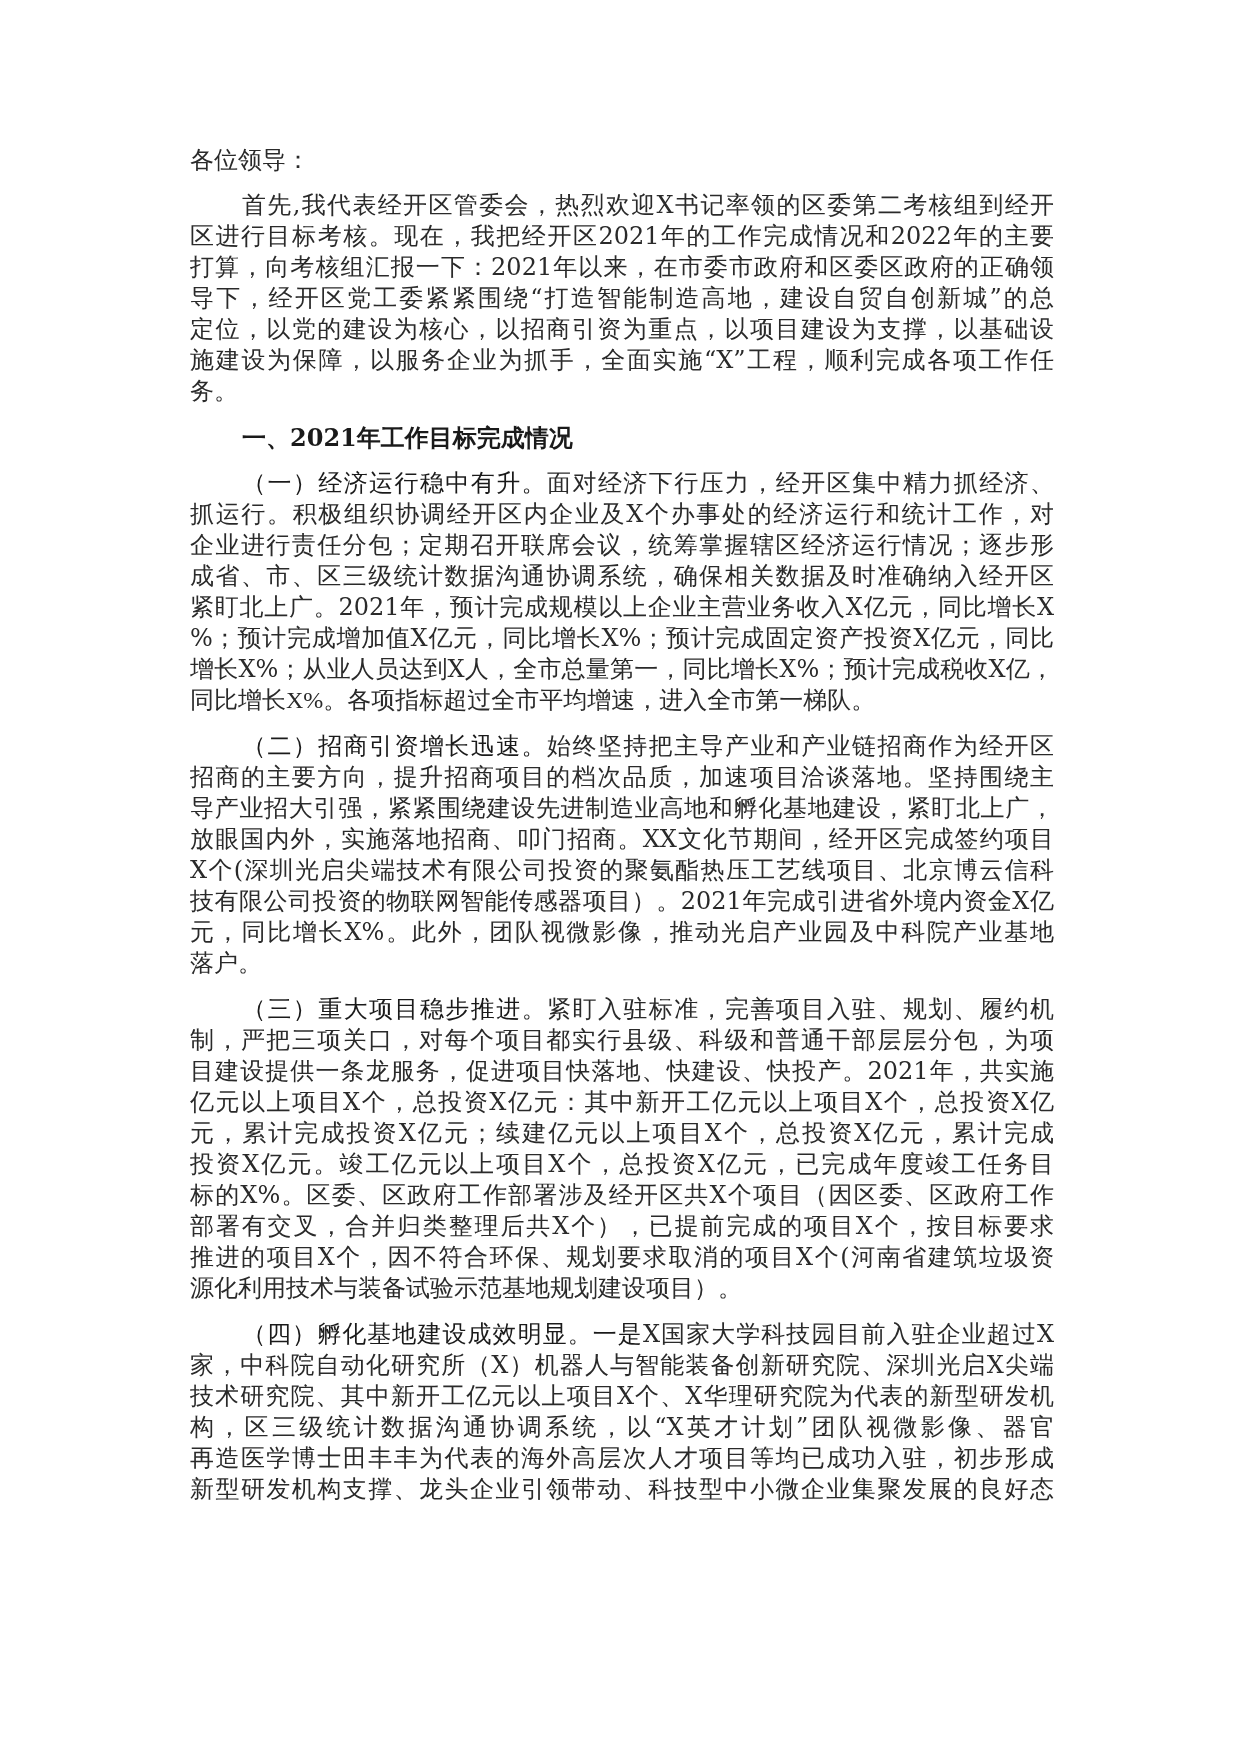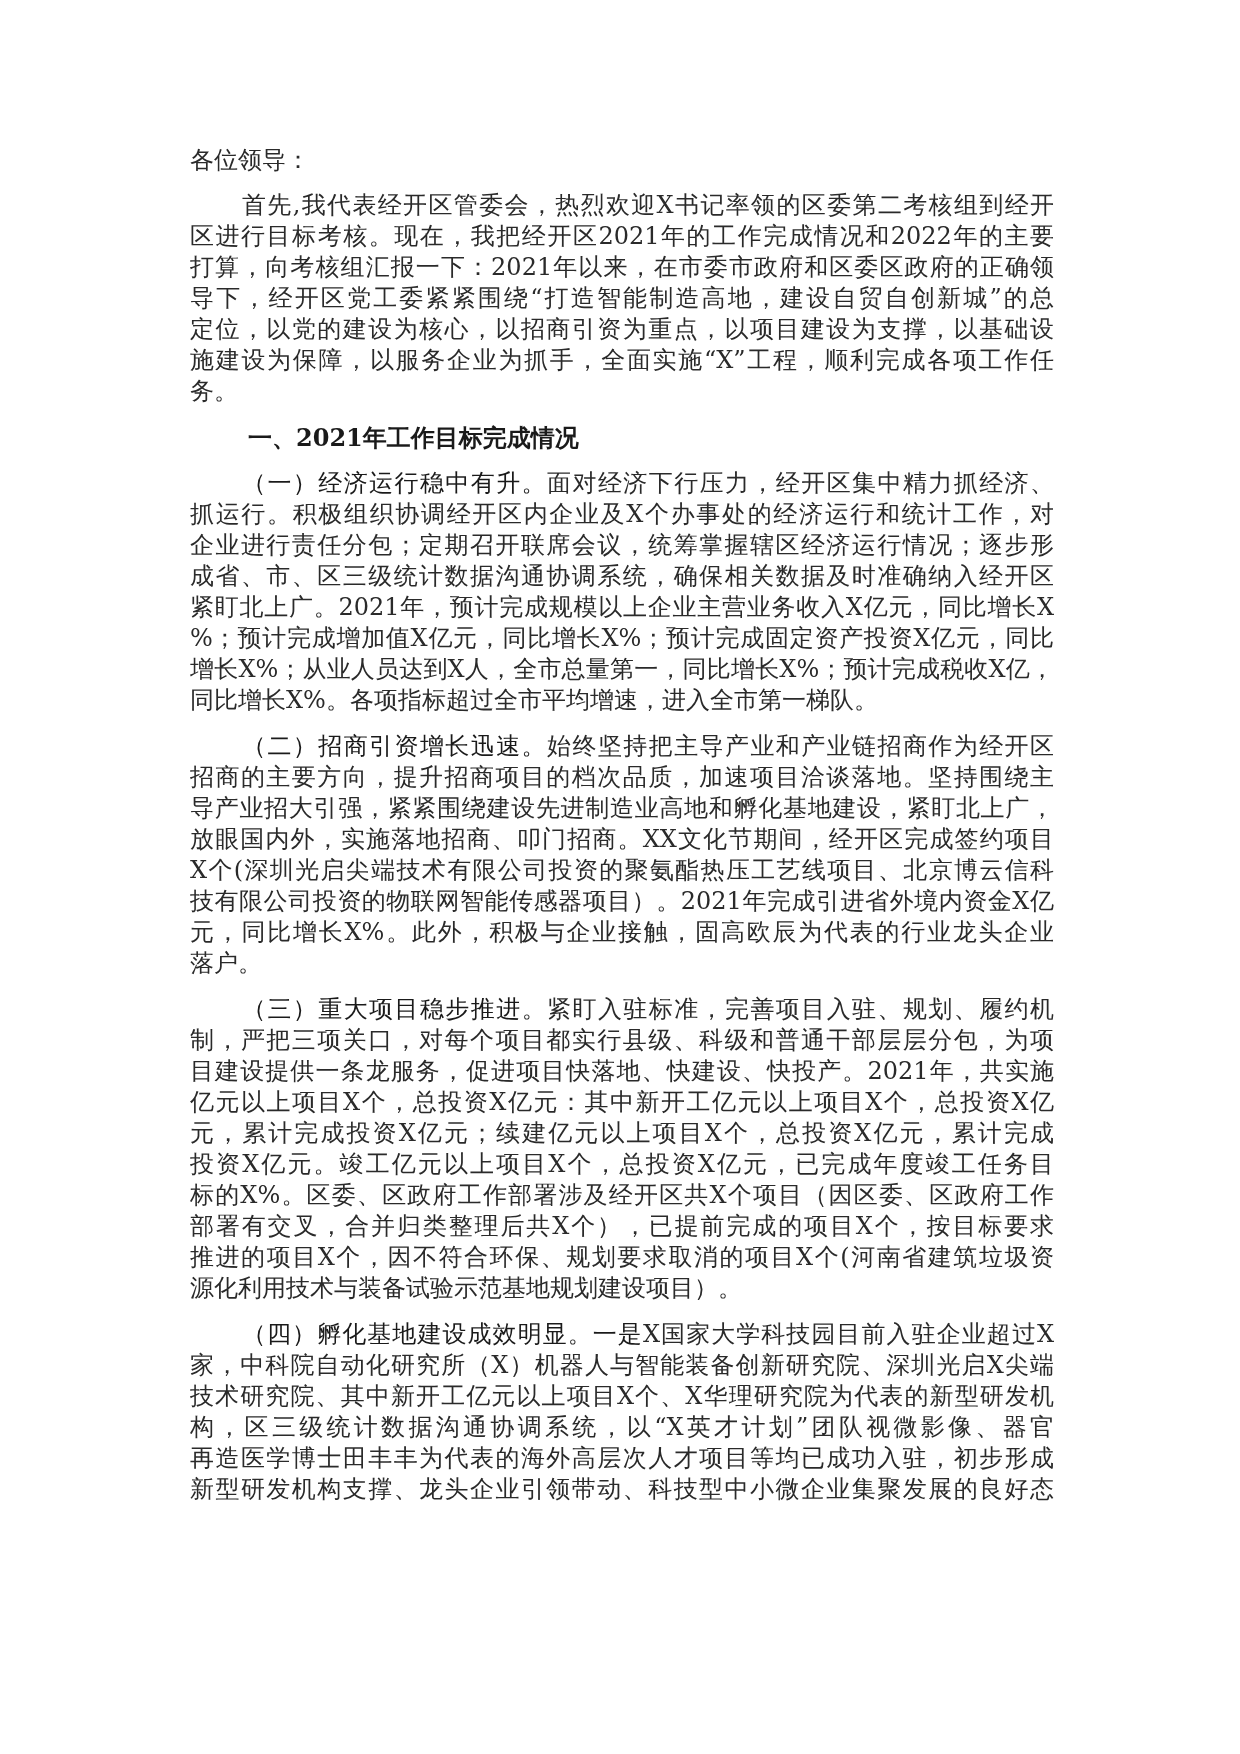--- a/index.html
+++ b/index.html
@@ -8,24 +8,24 @@
       font-family: "DejaVu Serif", "Liberation Serif", serif;
       color: #2a2a2a;
     }
     .page { position: absolute; left: 190px; top: 0; width: 864px; }
     .line {
       position: absolute; left: 0; width: 864px; height: 31px;
       font-size: 24px; line-height: 31px; white-space: nowrap;
       text-align: justify; text-align-last: justify;
       letter-spacing: 0px;
     }
-    .line.last { text-align-last: left; }
+    .line.last { text-align-last: left; font-family: Liberation Serif, serif; }
     .line.indent { left: 52px; width: 812px; }
     .bold { font-weight: normal; color: #1a1a1a; }
-    .heading { font-weight: bold; color: #1a1a1a; text-align-last: left; margin-left: 6px; }
+    .heading { font-weight: bold; color: #1a1a1a; text-align-last: left; }
   </style>
 </head>
 <body>
 
 <div class="page">
 
   <div class="line last" style="top:145px">各位领导：</div>
 
   <div class="line indent" style="top:190px">首先,我代表经开区管委会，热烈欢迎X书记率领的区委第二考核组到经开</div>
   <div class="line" style="top:221px">区进行目标考核。现在，我把经开区2021年的工作完成情况和2022年的主要</div>
@@ -45,21 +45,21 @@
   <div class="line" style="top:623px">%；预计完成增加值X亿元，同比增长X%；预计完成固定资产投资X亿元，同比</div>
   <div class="line" style="top:654px">增长X%；从业人员达到X人，全市总量第一，同比增长X%；预计完成税收X亿，</div>
   <div class="line last" style="top:685px">同比增长X%。各项指标超过全市平均增速，进入全市第一梯队。</div>
 
   <div class="line indent" style="top:731px"><span class="bold">（二）招商引资增长迅速。</span><span>始终坚持把主导产业和产业链招商作为经开区</span></div>
   <div class="line" style="top:762px">招商的主要方向，提升招商项目的档次品质，加速项目洽谈落地。坚持围绕主</div>
   <div class="line" style="top:793px">导产业招大引强，紧紧围绕建设先进制造业高地和孵化基地建设，紧盯北上广，</div>
   <div class="line" style="top:824px">放眼国内外，实施落地招商、叩门招商。XX文化节期间，经开区完成签约项目</div>
   <div class="line" style="top:855px">X个(深圳光启尖端技术有限公司投资的聚氨酯热压工艺线项目、北京博云信科</div>
   <div class="line" style="top:886px">技有限公司投资的物联网智能传感器项目）。2021年完成引进省外境内资金X亿</div>
-  <div class="line" style="top:917px">元，同比增长X%。此外，积极与企业接触，固高欧辰为代表的行业龙头企业</div>
+  <div class="line" style="top:917px">元，同比增长X%。此外，团队视微影像，推动光启产业园及中科院产业基地</div>
   <div class="line last" style="top:948px">落户。</div>
 
   <div class="line indent" style="top:994px"><span class="bold">（三）重大项目稳步推进</span><span>。紧盯入驻标准，完善项目入驻、规划、履约机</span></div>
   <div class="line" style="top:1025px">制，严把三项关口，对每个项目都实行县级、科级和普通干部层层分包，为项</div>
   <div class="line" style="top:1056px">目建设提供一条龙服务，促进项目快落地、快建设、快投产。2021年，共实施</div>
   <div class="line" style="top:1087px">亿元以上项目X个，总投资X亿元：其中新开工亿元以上项目X个，总投资X亿</div>
   <div class="line" style="top:1118px">元，累计完成投资X亿元；续建亿元以上项目X个，总投资X亿元，累计完成</div>
   <div class="line" style="top:1149px">投资X亿元。竣工亿元以上项目X个，总投资X亿元，已完成年度竣工任务目</div>
   <div class="line" style="top:1180px">标的X%。区委、区政府工作部署涉及经开区共X个项目（因区委、区政府工作</div>
   <div class="line" style="top:1211px">部署有交叉，合并归类整理后共X个），已提前完成的项目X个，按目标要求</div>

